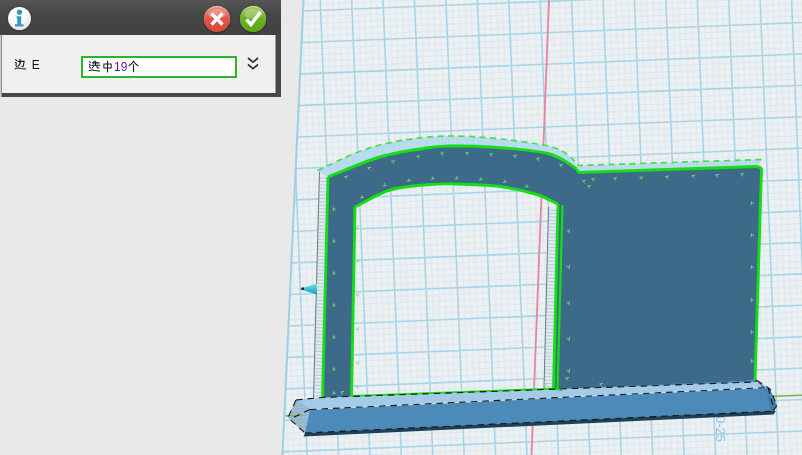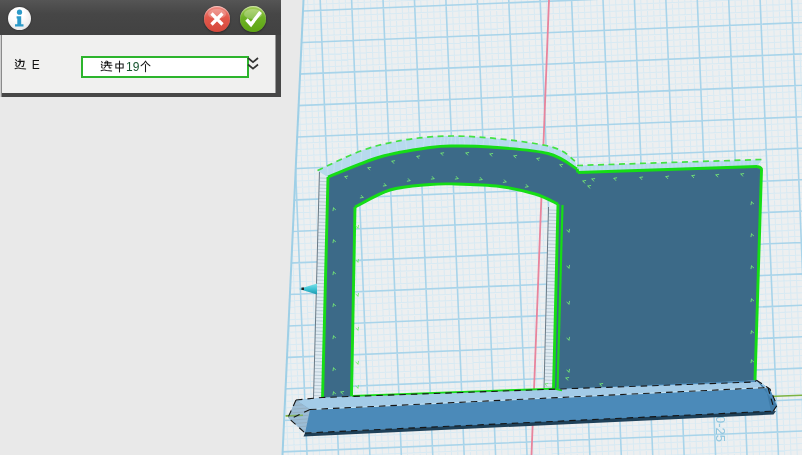--- a/index.html
+++ b/index.html
@@ -10,21 +10,21 @@
 .body{position:absolute;left:2px;top:35px;width:273px;height:58px;background:#f0f0ef;
 border-right:1px solid #9a9a9a}
 .ico{position:absolute;left:8px;top:6.5px;width:23px;height:23px;border-radius:50%;
 background:radial-gradient(circle at 40% 30%,#ffffff 30%,#ececec 70%,#cfcfcf 100%);
 box-shadow:0 0 2px rgba(0,0,0,.45)}
 .btn{position:absolute;top:5.5px;width:26px;height:26px;border-radius:50%}
 .bx{left:204px;background:linear-gradient(#ee8d84 0%,#e2584b 45%,#d5473b 100%);box-shadow:inset 0 1px 1px rgba(255,255,255,.5),0 1px 2px rgba(0,0,0,.4)}
 .bv{left:240px;background:linear-gradient(#a5ce57 0%,#6db125 45%,#5ea513 100%);box-shadow:inset 0 1px 1px rgba(255,255,255,.5),0 1px 2px rgba(0,0,0,.4)}
 .lab{position:absolute;left:12px;top:22px;font-size:13px;color:#111;letter-spacing:1px}
 .inp{position:absolute;left:79px;top:21px;width:147px;height:18px;background:#fff;
-border:2px solid #2cb42c;font-size:12px;color:#14532d;line-height:18px;padding-left:17px}
+border:2px solid #2cb42c;font-size:12px;color:#4c1d95;line-height:18px;padding-left:5px}
 .chev{position:absolute;left:244px;top:21px}
 </style></head>
 <body>
 <div id="stage">
 <svg width="802" height="455" viewBox="0 0 802 455" style="position:absolute;top:0;left:0">
 <rect x="0" y="0" width="802" height="455" fill="#e9e9e9"></rect>
 <polygon points="303,0 802,0 802,455 282,455" fill="#edeff0"></polygon>
 <g clip-path="url(#planeclip)">
         <g transform="rotate(-2.3 330 10)">
 <path d="M264.08,-40V520 M270.36,-40V520 M276.64,-40V520 M282.92,-40V520 M295.48,-40V520 M301.76,-40V520 M308.04,-40V520 M314.32,-40V520 M326.88,-40V520 M333.16,-40V520 M339.44,-40V520 M345.72,-40V520 M358.28,-40V520 M364.56,-40V520 M370.84,-40V520 M377.12,-40V520 M389.68,-40V520 M395.96,-40V520 M402.24,-40V520 M408.52,-40V520 M421.08,-40V520 M427.36,-40V520 M433.64,-40V520 M439.92,-40V520 M452.48,-40V520 M458.76,-40V520 M465.04,-40V520 M471.32,-40V520 M483.88,-40V520 M490.16,-40V520 M496.44,-40V520 M502.72,-40V520 M515.28,-40V520 M521.56,-40V520 M527.84,-40V520 M534.12,-40V520 M546.68,-40V520 M552.96,-40V520 M559.24,-40V520 M565.52,-40V520 M578.08,-40V520 M584.36,-40V520 M590.64,-40V520 M596.92,-40V520 M609.48,-40V520 M615.76,-40V520 M622.04,-40V520 M628.32,-40V520 M640.88,-40V520 M647.16,-40V520 M653.44,-40V520 M659.72,-40V520 M672.28,-40V520 M678.56,-40V520 M684.84,-40V520 M691.12,-40V520 M703.68,-40V520 M709.96,-40V520 M716.24,-40V520 M722.52,-40V520 M735.08,-40V520 M741.36,-40V520 M747.64,-40V520 M753.92,-40V520 M766.48,-40V520 M772.76,-40V520 M779.04,-40V520 M785.32,-40V520 M797.88,-40V520 M804.16,-40V520 M810.44,-40V520 M816.72,-40V520 M829.28,-40V520 M835.56,-40V520 M841.84,-40V520 M848.12,-40V520 M860.68,-40V520 M866.96,-40V520 M873.24,-40V520 M879.52,-40V520 M892.08,-40V520 M898.36,-40V520 M260,-15.12H900 M260,-8.84H900 M260,-2.56H900 M260,3.72H900 M260,16.28H900 M260,22.56H900 M260,28.84H900 M260,35.12H900 M260,47.68H900 M260,53.96H900 M260,60.24H900 M260,66.52H900 M260,79.08H900 M260,85.36H900 M260,91.64H900 M260,97.92H900 M260,110.48H900 M260,116.76H900 M260,123.04H900 M260,129.32H900 M260,141.88H900 M260,148.16H900 M260,154.44H900 M260,160.72H900 M260,173.28H900 M260,179.56H900 M260,185.84H900 M260,192.12H900 M260,204.68H900 M260,210.96H900 M260,217.24H900 M260,223.52H900 M260,236.08H900 M260,242.36H900 M260,248.64H900 M260,254.92H900 M260,267.48H900 M260,273.76H900 M260,280.04H900 M260,286.32H900 M260,298.88H900 M260,305.16H900 M260,311.44H900 M260,317.72H900 M260,330.28H900 M260,336.56H900 M260,342.84H900 M260,349.12H900 M260,361.68H900 M260,367.96H900 M260,374.24H900 M260,380.52H900 M260,393.08H900 M260,399.36H900 M260,405.64H900 M260,411.92H900 M260,424.48H900 M260,430.76H900 M260,437.04H900 M260,443.32H900 M260,455.88H900 M260,462.16H900 M260,468.44H900 M260,474.72H900 M260,487.28H900 M260,493.56H900 M260,499.84H900 M260,506.12H900 M260,518.68H900" stroke="#d8eaf3" stroke-width="1" fill="none"></path>

